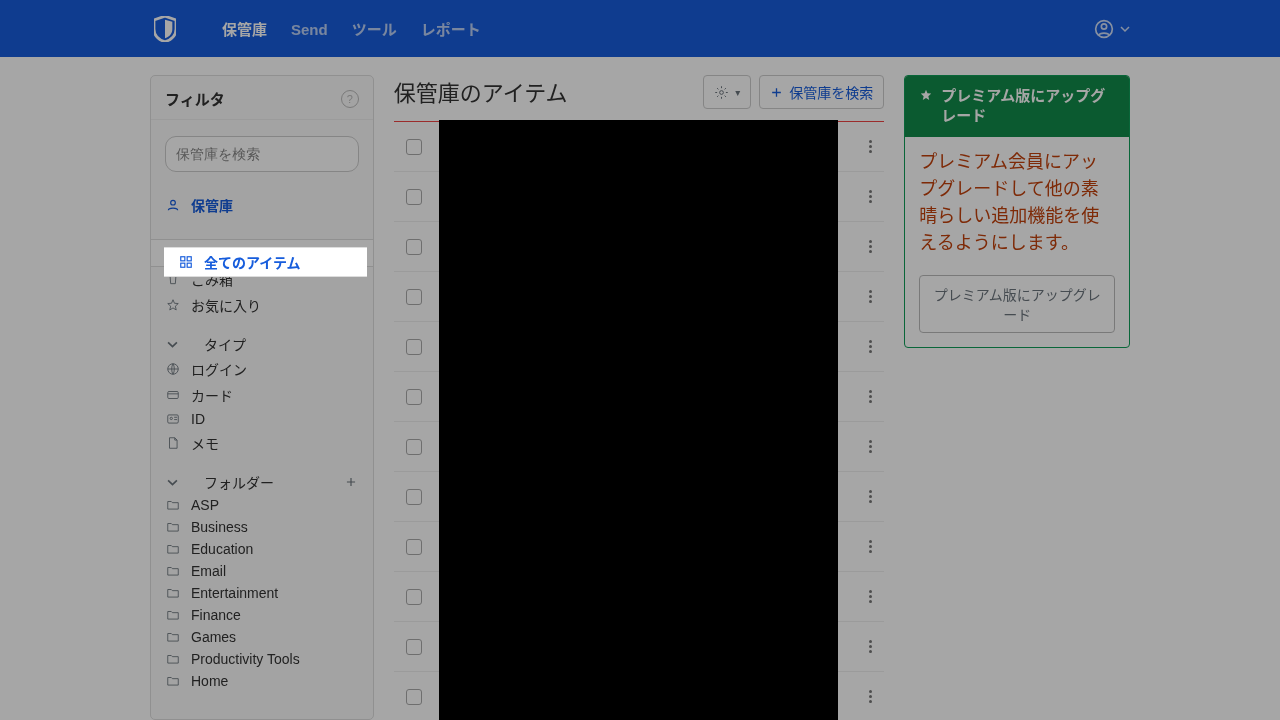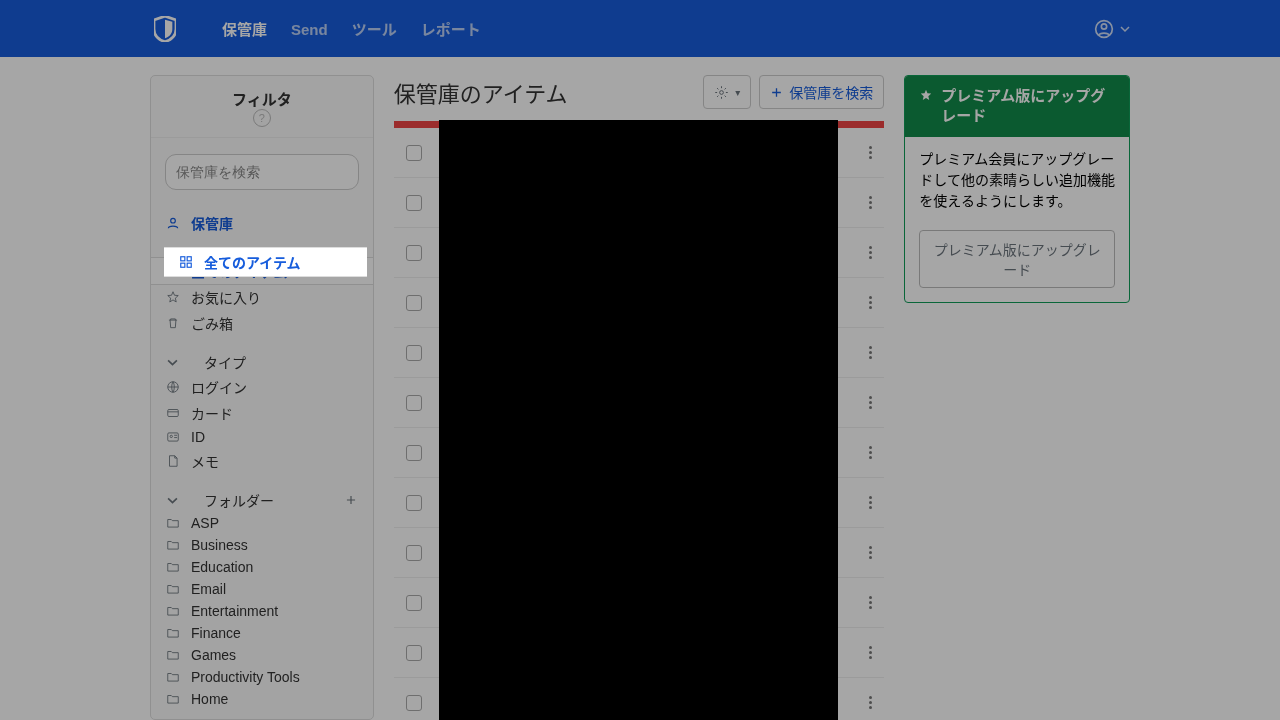--- a/index.html
+++ b/index.html
@@ -11,60 +11,60 @@
 .navbar .nav-item { font-size: 15px; font-weight: 600; padding: 0 12px; color: #fff; opacity: 0.7; cursor: pointer; }
 .navbar .nav-item.active { opacity: 1; }
 .navbar .spacer { flex: 1; }
 .navbar .account { display: flex; align-items: center; gap: 6px; opacity: .8; cursor:pointer;}
 
 
 .wrap { display: flex; gap: 20px; padding: 18px 150px 0 150px; height: calc(720px - 57px); }
 
 
 .sidebar { width: 228px; border: 1px solid #ddd; border-radius: 5px; background: #fbfbfb; display: flex; flex-direction: column; align-self: flex-start; height: 645px; overflow:hidden;}
-.sidebar-header { display: flex; align-items: center; justify-content: space-between; padding: 12px 14px 10px; border-bottom: 1px solid #eee; flex-direction: column;}
+.sidebar-header { display: flex; align-items: center; justify-content: space-between; padding: 12px 14px 10px; border-bottom: 1px solid #eee;}
 .sidebar-header .title { font-size: 15px; font-weight: 600; color: #333;}
 .help-circ { width:18px; height:18px; border:1.5px solid #bbb; border-radius:50%; display:flex; align-items:center; justify-content:center; font-size:11px; color:#bbb;}
 .sidebar-body { padding: 16px 0 0; overflow-y: auto; flex:1;}
 .search-wrap { padding: 0 14px 18px;}
 .search { width: 100%; height: 36px; border: 1px solid #ccc; border-radius: 11px; background: #fff; padding: 0 10px; font-size: 14px; color: #333;}
 .search::placeholder { color: #888; }
 
 .group { padding: 2px 0;}
 .item { display: flex; align-items: center; gap: 10px; padding: 3px 14px; font-size: 14px; color: #333; cursor: pointer; }
 .item .ico { width: 16px; height: 16px; display:flex; align-items:center; justify-content:center; color:#6c757d; flex-shrink:0;}
 .item.link { color: #175ddc; font-weight: 600;}
 .item.link .ico { color: #175ddc;}
 .item.active { background: #fff; color: #175ddc; font-weight: 600; position: relative; }
 .item.active::before { content:''; position:absolute; left:0; top:-1px; bottom:-1px; right:0; border-top:1px solid #ddd; border-bottom:1px solid #ddd; pointer-events:none;}
 .section-h { display:flex; align-items:center; gap: 25px; padding: 6px 14px 2px; color: #333; font-size:14px;}
 .section-h .chev { width:14px; height:14px; display:flex; align-items:center; justify-content:center; color:#6c757d;}
 .section-h .plus-btn { margin-left:auto; width:16px; height:16px; display:flex; align-items:center; justify-content:center; color:#6c757d; cursor:pointer;}
 
 
 .center { width: 500px; }
-.center-head { display:flex; align-items:center; justify-content:space-between; padding: 0 0 12px; border-bottom: 7px solid #ef4444; gap: 23px;}
+.center-head { display:flex; justify-content:space-between; padding: 0 0 12px; border-bottom: 1px solid #ef4444; gap: 23px;}
 .center-title { font-size: 22px; color: #333; font-weight: 400;}
 .center-actions { display:flex; gap:8px;}
 .btn { display:inline-flex; align-items:center; gap:6px; padding: 6px 10px; border:1px solid #ccc; border-radius:4px; background:#fff; font-size:14px; cursor:pointer; color:#6c757d;}
 .btn.primary-o { color:#175ddc; border-color:#ccc;}
 .btn .caret { font-size:10px; color:#6c757d;}
 
 .rows { }
 .row { display:flex; align-items:center; height:50px; border-bottom:1px solid #eee; padding: 0 4px 0 8px;}
 .row .cb { width:16px; height:16px; border:1px solid #aaa; border-radius:3px; margin-left: 4px; cursor:pointer;}
 .row .mid { flex:1; height:100%; }
 .row .dots { width:20px; display:flex; flex-direction:column; align-items:center; gap:2px; cursor:pointer;}
 .row .dots span { width:3px; height:3px; background:#777; border-radius:50%;}
 
 
 .right { width: 230px;}
 .promo { border:1px solid #0f9d58; border-radius:4px; overflow:hidden;}
 .promo-h { background: #128a4a; color:#fff; padding: 10px 14px; font-size:15px; font-weight:600; display:flex; align-items:flex-start; gap:8px; line-height:1.35;}
-.promo-b { padding: 12px 14px; font-size:14px; color:#000000; line-height:1.5;}
+.promo-b { padding: 12px 14px; font-size:18px; color:#c2410c; line-height:1.5;}
 .promo-btn { margin: 6px 14px 14px; padding: 8px 10px; border:1px solid #bbb; border-radius:4px; background:#fff; color:#6c757d; font-size:14px; text-align:center; cursor:pointer;}
 
 
 .redact { position:absolute; background:#000; }
 
 
 .dim { position:absolute; inset:0; background:rgba(0,0,0,0.35); pointer-events:none;}
 
 
 .hl { position:absolute; background:#fff; }
@@ -129,32 +129,32 @@
                 <rect x="14" y="3" width="7" height="7" fill="none" stroke="currentColor" stroke-width="2"></rect>
                 <rect x="3" y="14" width="7" height="7" fill="none" stroke="currentColor" stroke-width="2"></rect>
                 <rect x="14" y="14" width="7" height="7" fill="none" stroke="currentColor" stroke-width="2"></rect>
               </svg>
           </span>
           <span>全てのアイテム</span>
         </div>
         <div class="item">
           <span class="ico">
             <svg width="14" height="14" viewBox="0 0 24 24">
+                <path d="M5 7 H19 M8 7 V5 H16 V7 M7 7 L8 20 H16 L17 7" fill="none" stroke="currentColor" stroke-width="1.5"></path>
+              </svg>
+          </span>
+          <span>ごみ箱</span>
+        </div>
+        <div class="item">
+          <span class="ico">
+            <svg width="14" height="14" viewBox="0 0 24 24">
                 <path d="M12 3 L14.5 9 L21 9.5 L16 14 L17.5 20.5 L12 17 L6.5 20.5 L8 14 L3 9.5 L9.5 9 Z" fill="none" stroke="currentColor" stroke-width="1.5"></path>
               </svg>
           </span>
           <span>お気に入り</span>
-        </div>
-        <div class="item">
-          <span class="ico">
-            <svg width="14" height="14" viewBox="0 0 24 24">
-                <path d="M5 7 H19 M8 7 V5 H16 V7 M7 7 L8 20 H16 L17 7" fill="none" stroke="currentColor" stroke-width="1.5"></path>
-              </svg>
-          </span>
-          <span>ごみ箱</span>
         </div>
       </div>
 
       <div class="group" style="margin-top:6px;">
         <div class="section-h">
           <span class="chev">
               <svg width="11" height="11" viewBox="0 0 10 10">
                 <path d="M1 3 L5 7 L9 3" fill="none" stroke="currentColor" stroke-width="1.5"></path>
               </svg>
             </span>

